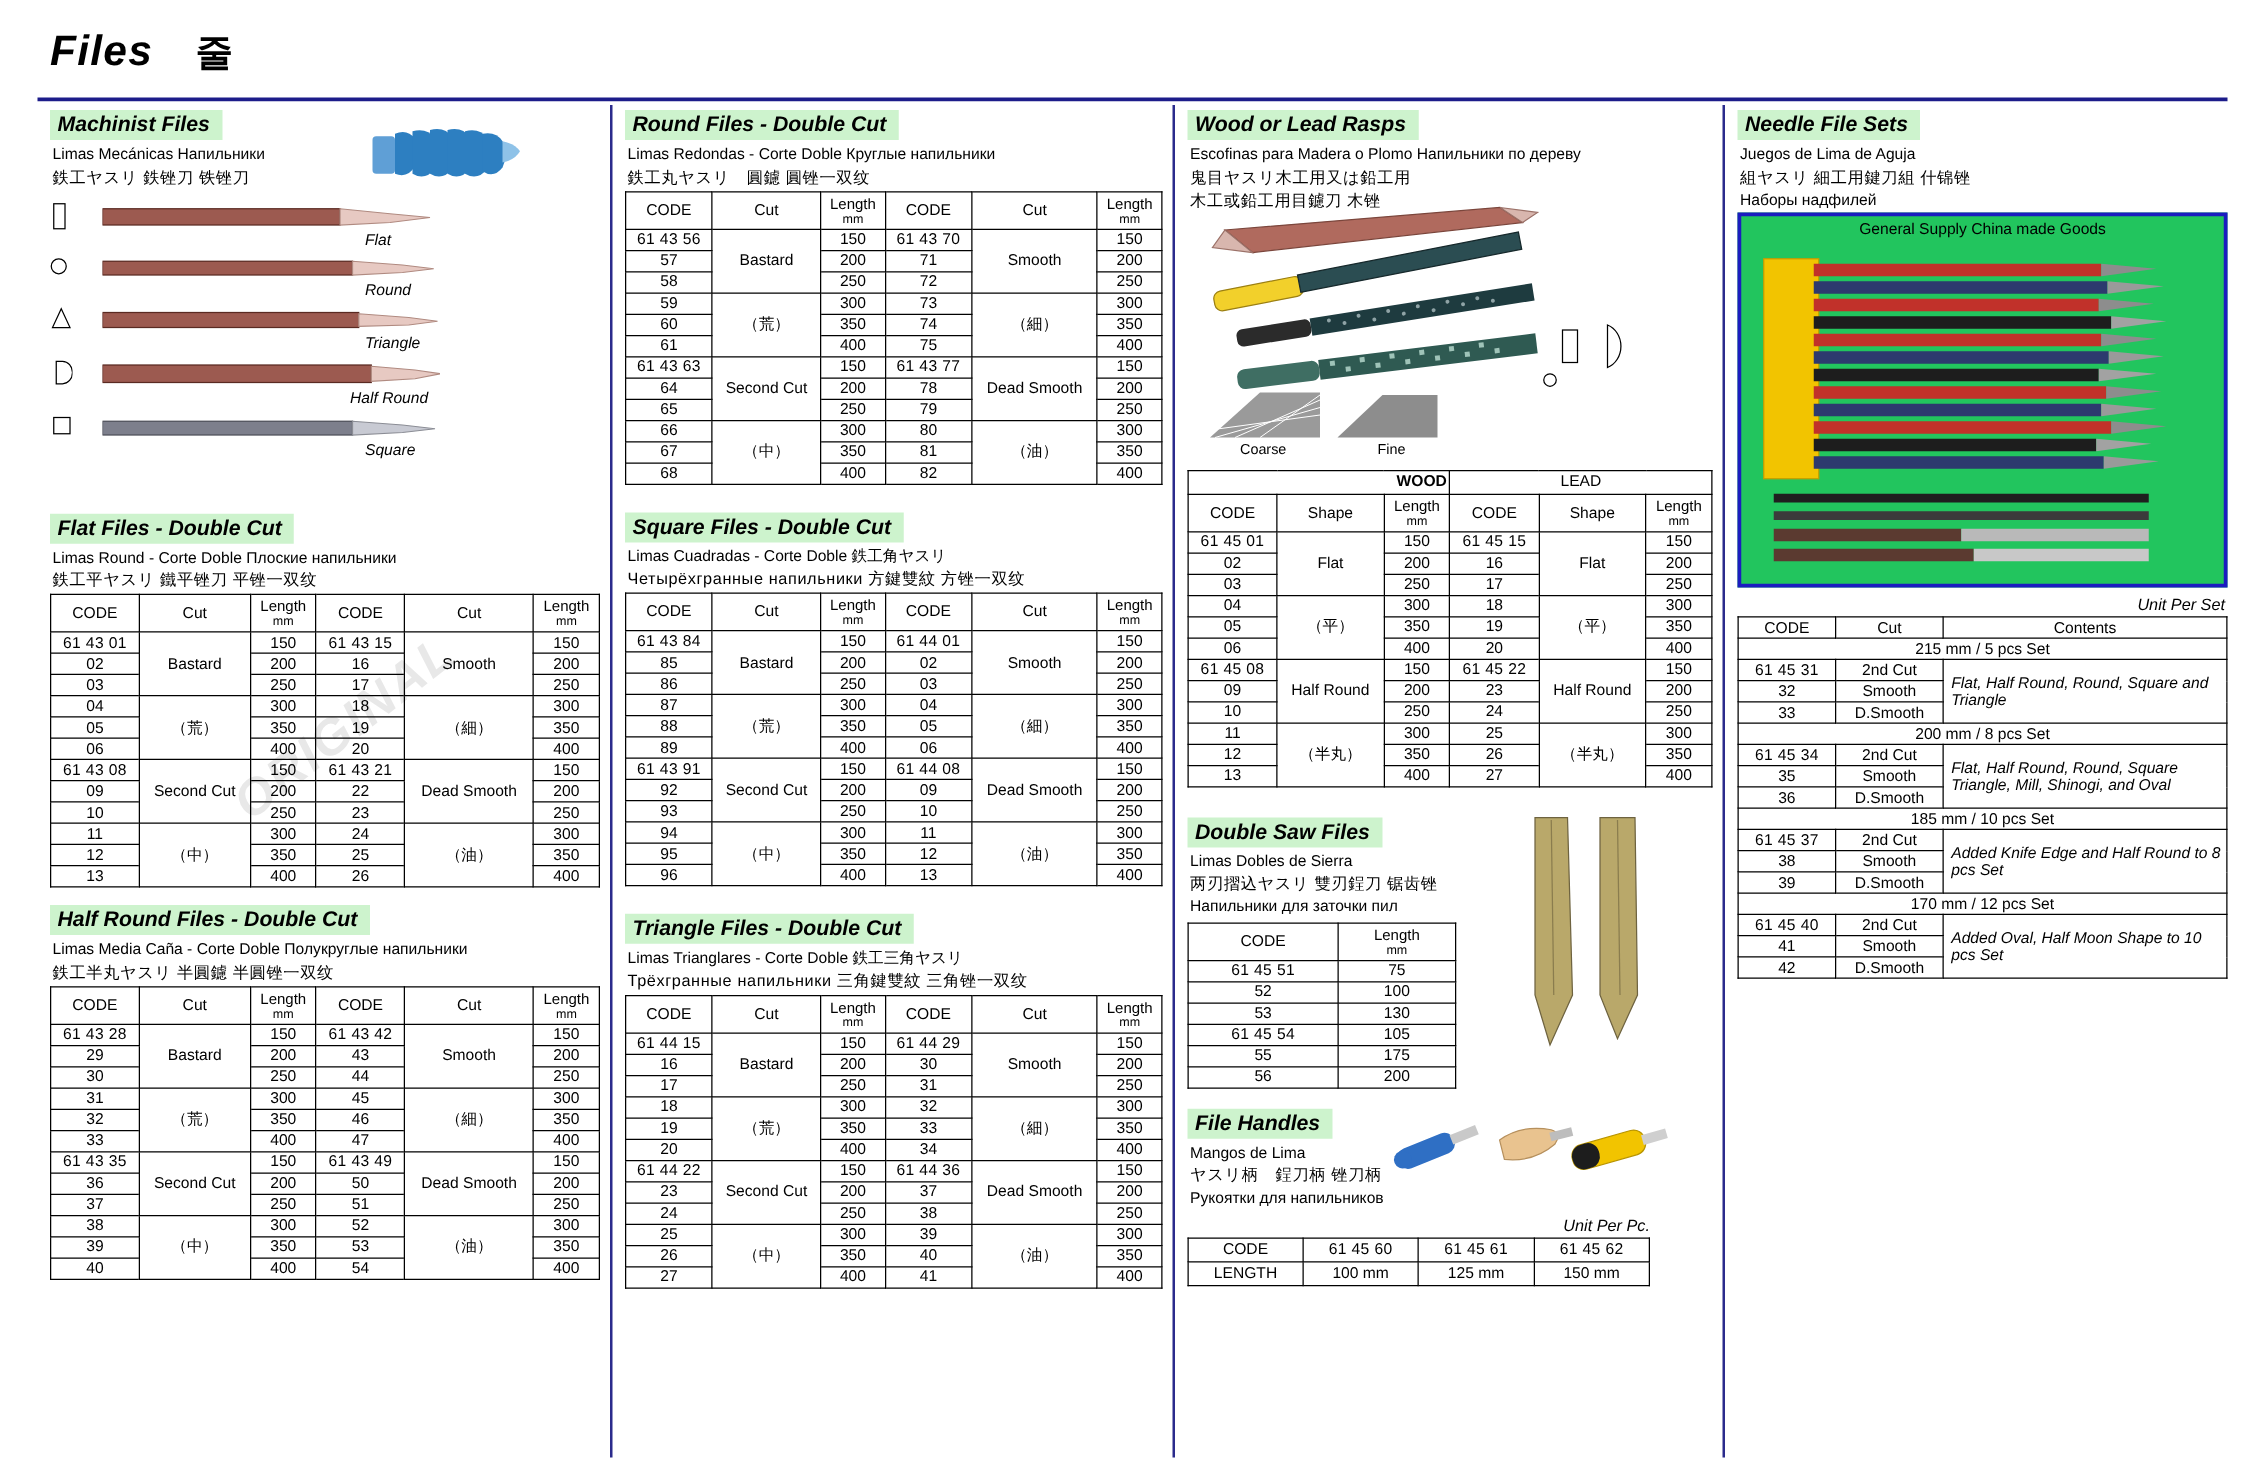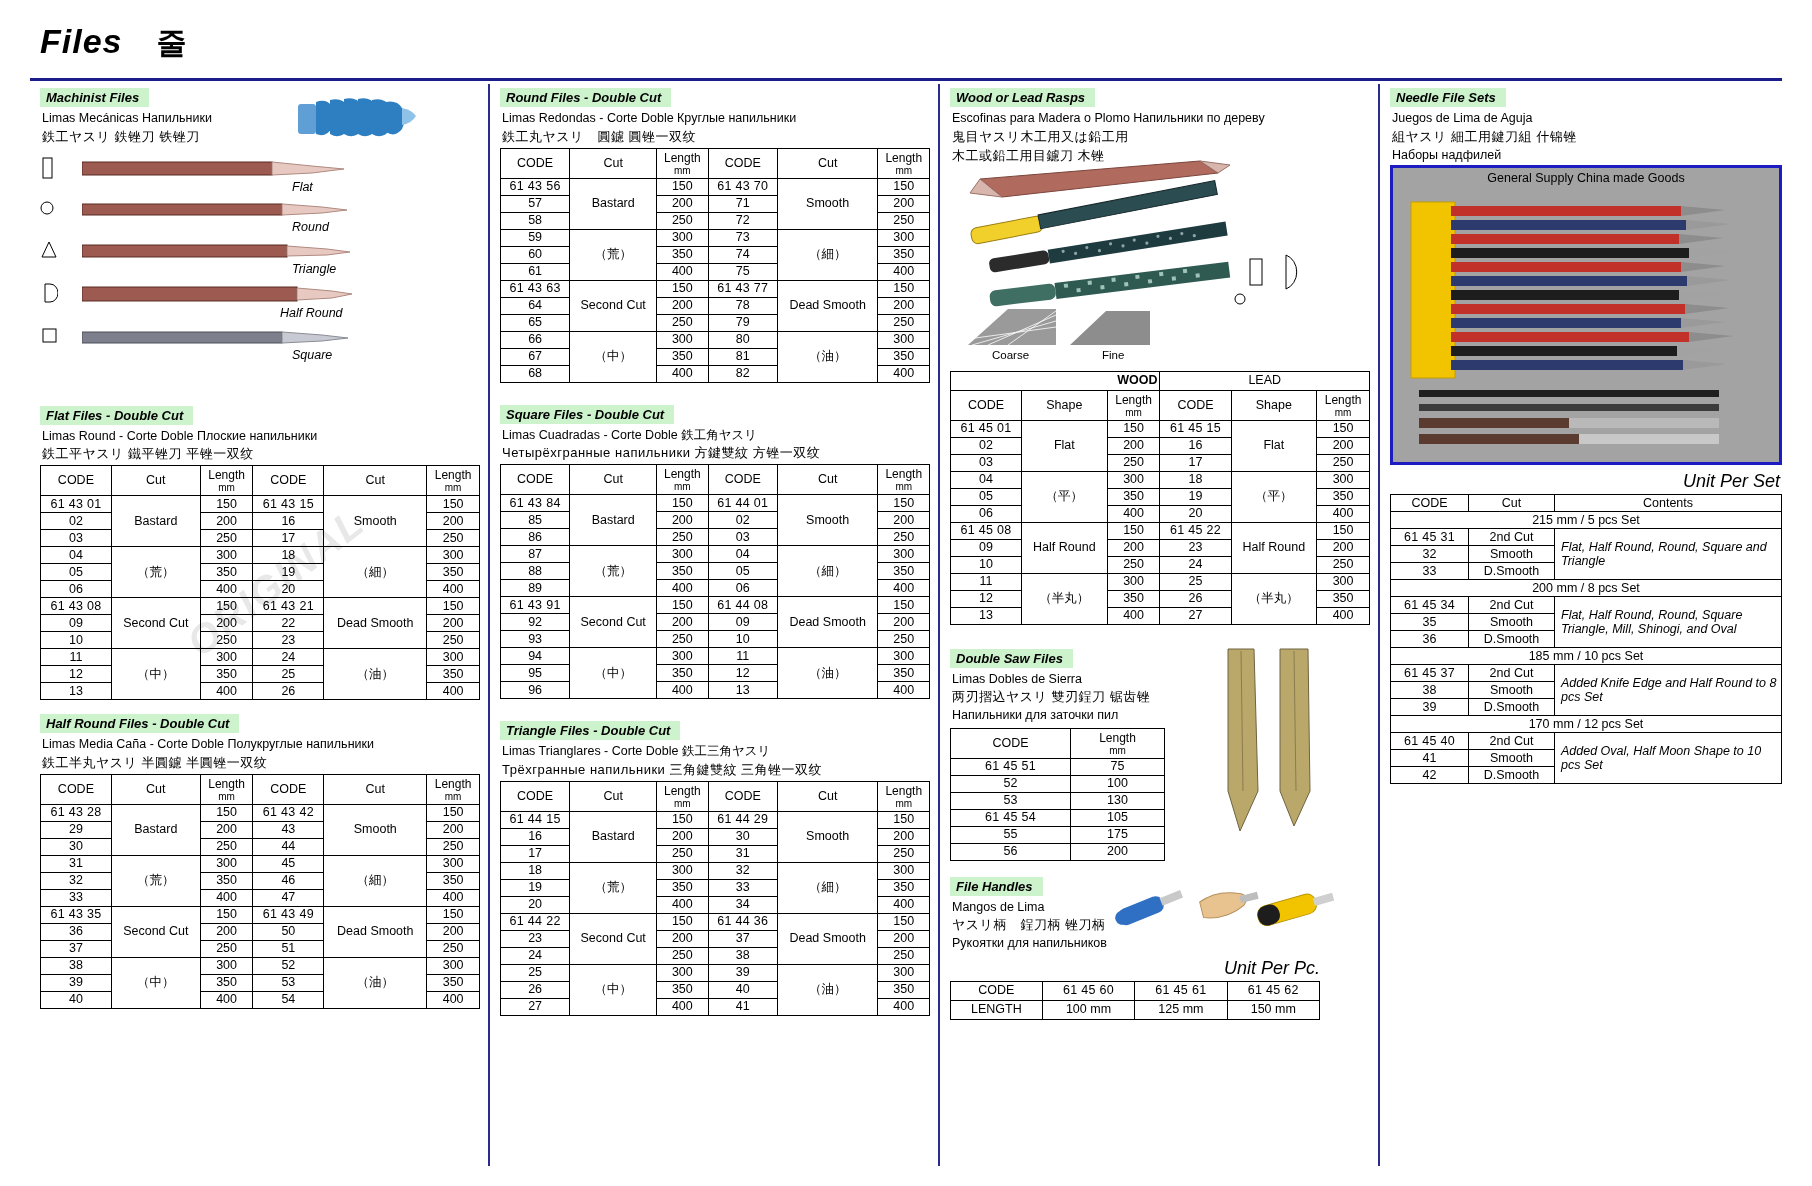--- a/index.html
+++ b/index.html
@@ -34,21 +34,21 @@
   
   .col { position:absolute; top:88px; }
   #col1 { left:40px;  width:440px; }
   #col2 { left:500px; width:430px; }
   #col3 { left:950px; width:420px; }
   #col4 { left:1390px;width:392px; }
 
   .sect-title {
     display:inline-block;
     background:#cdf3cd;
-    font-style:italic; font-weight:bold; font-size:13px;
+    font-style:italic; font-weight:bold; font-size:17px;
     padding:2px 10px 2px 6px;
     margin-bottom:3px;
     white-space:nowrap;
   }
   .sub {
     font-size:12.5px; line-height:15.5px; margin:1px 0 2px 2px;
   }
   .cjk { font-size:13px; line-height:16px; margin:0 0 3px 2px; letter-spacing:0.5px; }
 
   
@@ -75,36 +75,36 @@
   .tiny { font-size:10px; display:block; line-height:10px; }
   .mmhdr { font-size:12px; line-height:13px; }
 
   
   table.ups { border-collapse:collapse; font-size:12.5px; width:100%; }
   table.ups th, table.ups td {
     border:1px solid #000; text-align:center; padding:0 3px; height:17px; font-weight:normal;
   }
   table.ups td.left { text-align:left; padding-left:6px;font-style:italic; }
 
-  .unitper { text-align:right; font-size:18px; font-style:italic; margin:6px 2px 2px 0; }
+  .unitper { text-align:right; font-size:13px; font-style:italic; margin:6px 2px 2px 0; }
 
   
   .mach-wrap { position:relative; height:282px; }
   .file-label { position:absolute; font-size:12.5px; font-style:italic; }
   .shape-ic { position:absolute; }
   
   .art { position:relative; }
   .cap { position:absolute; font-size:11.5px; }
 
   .needle-box {
     border:3px solid #1c1cc0;
     position:relative;
     height:300px;
     margin-top:0;
-    background:#a3a3a3;
+    background:#22c55e;
   }
   .needle-cap {
     position:absolute; top:3px; left:0; right:0; text-align:center; font-size:12.5px;
   }
   .watermark {
     position:absolute; left:170px; top:560px;
     font-size:40px; color:#e8e8e8; transform:rotate(-38deg);
     font-style:italic; font-weight:bold; letter-spacing:2px;
     pointer-events:none;
   }

